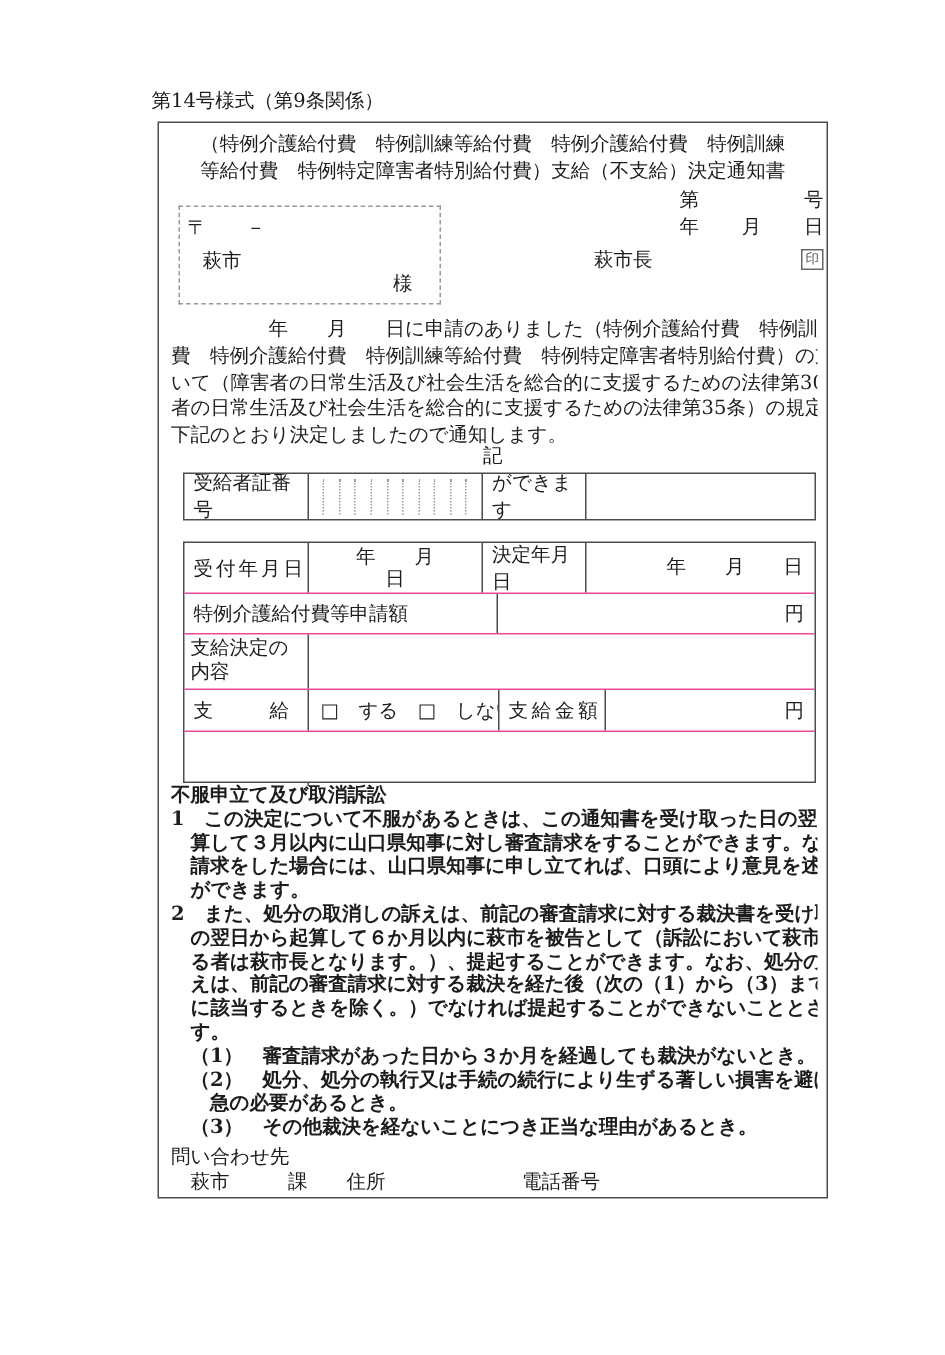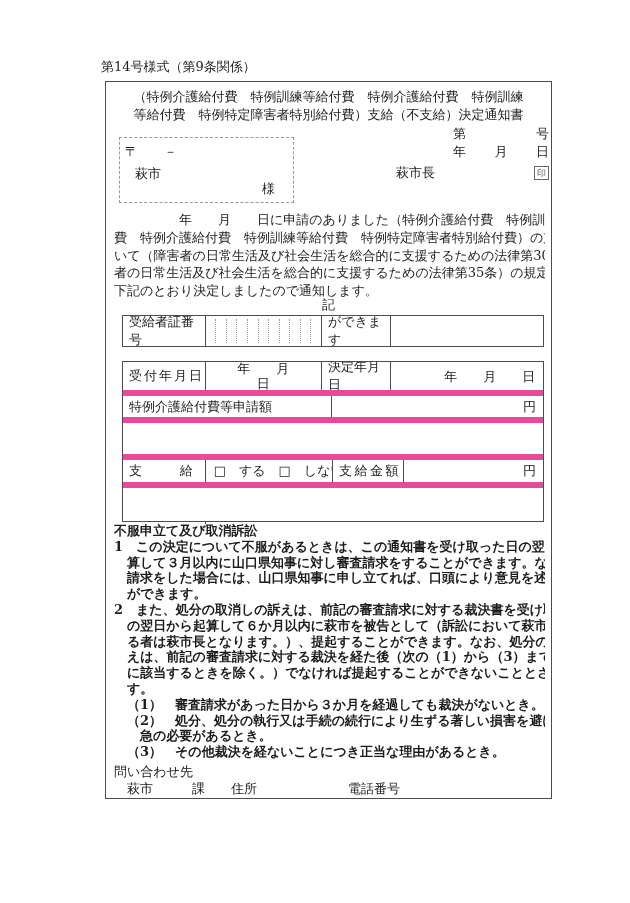--- a/index.html
+++ b/index.html
@@ -28,21 +28,21 @@
   .mayor-line { position:absolute; left:290px; top:82px; width:153px;
     display:flex; justify-content:space-between; align-items:center;text-align:center; }
   .seal { display:inline-block; border:1px solid #666; font-size:9px;
     line-height:10px; padding:1px 2px; color:#555; }
   .intro { position:absolute; left:8px; right:6px; top:129px; }
   .ln { line-height:17.8px; height:17.8px; overflow:hidden; white-space:pre; }
   .ki-line { position:absolute; top:215px; left:0; right:0; text-align:center; line-height:16px; }
   .tbl { position:absolute; left:16px; width:422px; border:1px solid #4c4c4c; background:#fff; }
   .tbl1 { top:233px; }
   .tbl2 { top:279px; }
-  .trow { display:flex; border-bottom:6px solid #ec4899; }
+  .trow { display:flex; border-bottom:1px solid #ec4899; }
   .trow:last-child { border-bottom:none; }
   .tcell { border-right:1px solid #4c4c4c; display:flex; align-items:center; overflow:hidden; }
   .tcell:last-child { border-right:none; }
   .lab { padding-left:6px; }
   .lab-top { align-items:flex-start; padding:2px 0 0 4px; line-height:16px;
     display:block; word-break:break-all; line-break:anywhere; }
   .sp2 { letter-spacing:2px; }
   .sp25 { letter-spacing:2.5px; }
   .digits { display:flex; width:100%; height:100%; padding:3px 0; }
   .digit { flex:1; border-right:1px dotted #9a9a9a; }
@@ -136,20 +136,21 @@
         <div class="tcell center-cell" style="width:117px;">年　　月
 日</div>
         <div class="tcell lab" style="width:69px;">決定年月日</div>
         <div class="tcell center-cell decide-date" style="width:153px;">年　　月　　日</div>
       </div>
       <div class="trow" style="height:27px;justify-content:space-between;">
         <div class="tcell lab" style="width:210px;">特例介護給付費等申請額</div>
         <div class="tcell unit-cell" style="width:212px;">円</div>
       </div>
       <div class="trow" style="height:37px;">
+        <div class="tcell lab-top" style="width:83px;">支給決定の内容</div>
         <div class="tcell" style="width:339px;"></div>
       </div>
       <div class="trow" style="height:28px;">
         <div class="tcell between" style="width:83px;">
           <span>支</span>
           <span>給</span>
         </div>
         <div class="tcell opt-cell" style="width:128px;">□　する　□　しない</div>
         <div class="tcell lab sp25" style="width:71px;">支給金額</div>
         <div class="tcell unit-cell" style="width:140px;">円</div>

